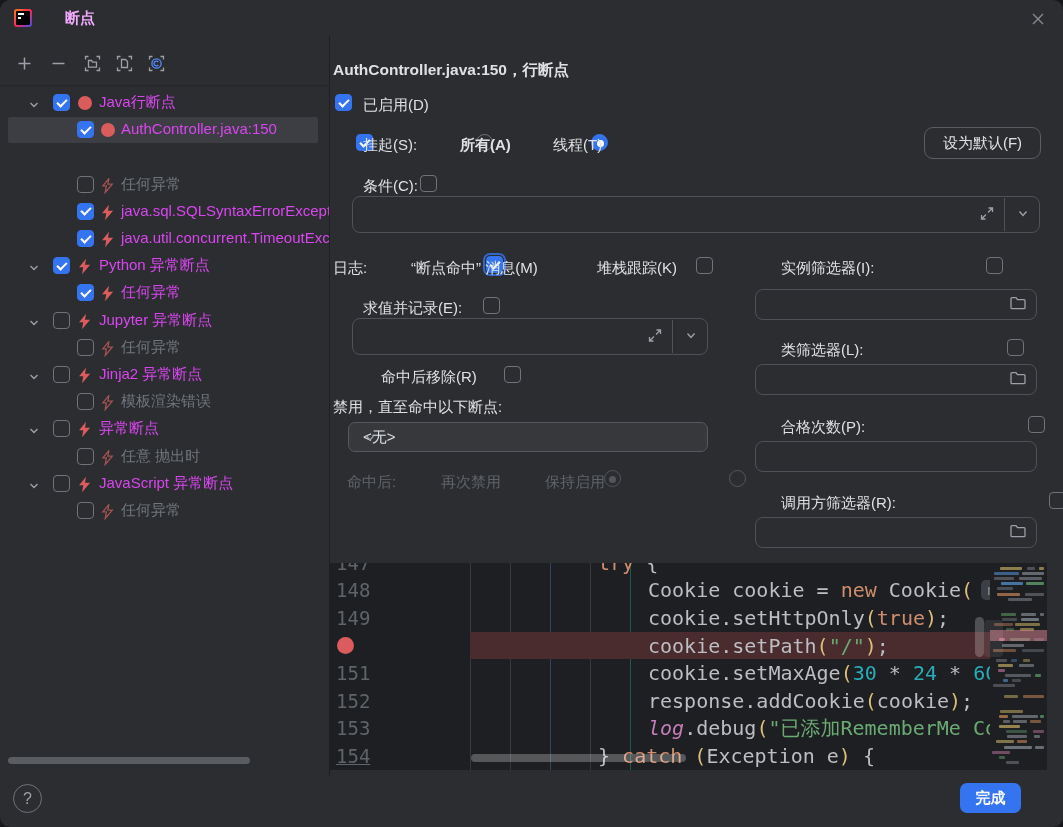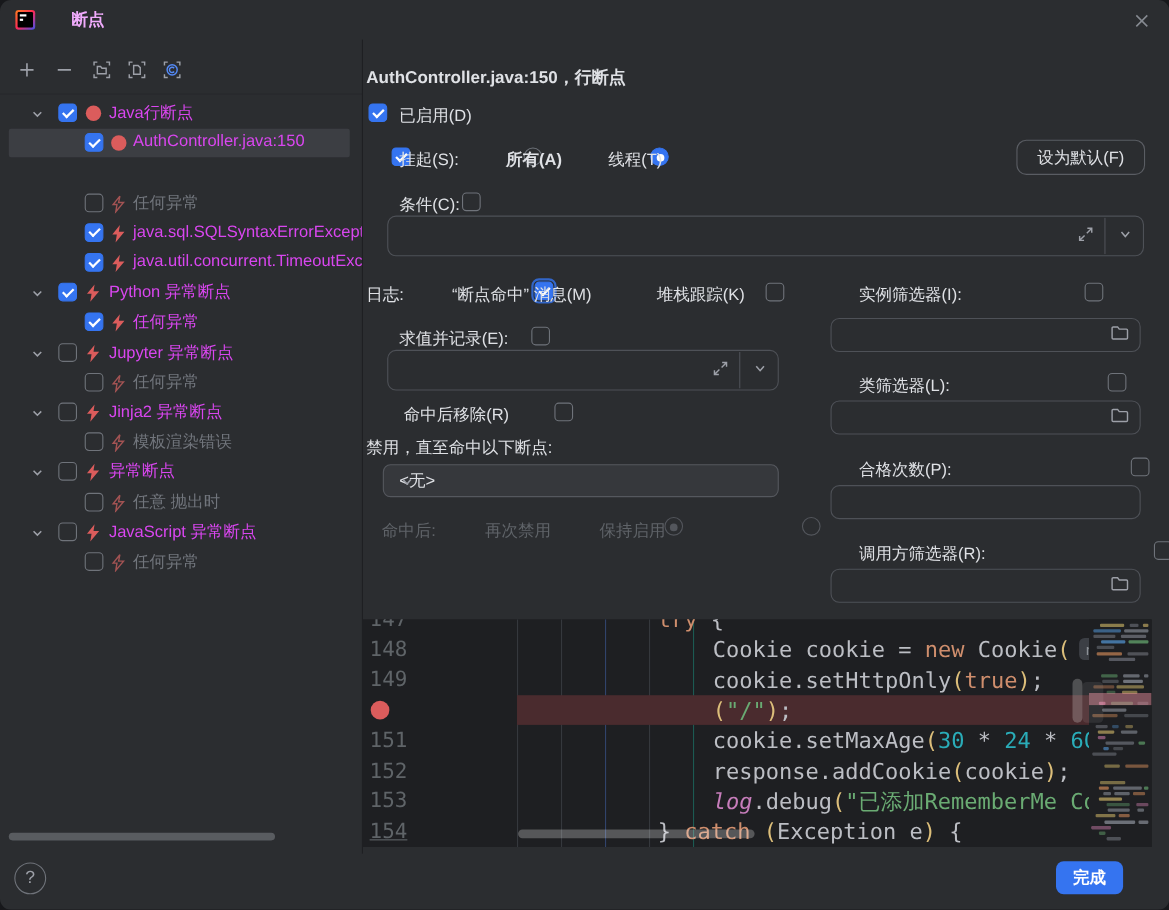--- a/index.html
+++ b/index.html
@@ -237,21 +237,21 @@
     </span>
     <span class="vdiv"></span>
     <span class="chev">
       <svg width="14" height="14" viewBox="0 0 14 14">
           <polyline points="3.5,5 7,9 10.5,5" stroke="#9DA0A8" stroke-width="1.4" fill="none"></polyline>
         </svg>
     </span>
   </div>
 
   <span class="cb abs" style="left:335px;top:366px"></span>
-  <div class="lbl" style="left:367px;top:368px">命中后移除(R)</div>
+  <div class="lbl" style="left:381px;top:368px">命中后移除(R)</div>
 
   <div class="lbl" style="left:333px;top:398px">禁用，直至命中以下断点:</div>
   <div id="combo">
     <span>&lt;无&gt;</span>
     <span class="chev">
       <svg width="14" height="14" viewBox="0 0 14 14">
           <polyline points="3.5,5 7,9 10.5,5" stroke="#9DA0A8" stroke-width="1.4" fill="none"></polyline>
         </svg>
     </span>
   </div>
@@ -305,21 +305,21 @@
       <div class="guide" style="left: 260px; background: rgb(53, 56, 61);"></div>
       <div class="guide" style="left: 300px; background: rgb(28, 90, 82);"></div>
       <span class="gnum" style="top: -14px;">147</span>
       <div class="cline" style="top: -14px; left: 268px;"><span class="tk-kw">try</span><span class="tk-pl"> {</span></div>
       <span class="gnum" style="top: 13.6px;">148</span>
       <div class="cline" style="top: 13.6px; left: 318px;"><span class="tk-pl">Cookie cookie = </span><span class="tk-kw">new</span><span class="tk-pl"> Cookie</span><span class="tk-br">(</span><span class="inlay">nam</span></div>
       <span class="gnum" style="top: 41.2px;">149</span>
       <div class="cline" style="top: 41.2px; left: 318px;"><span class="tk-pl">cookie.setHttpOnly</span><span class="tk-br">(</span><span class="tk-kw">true</span><span class="tk-br">)</span><span class="tk-pl">;</span></div>
       <div id="linehl" style="top: 68.8px;"></div>
       <div id="bpdot" style="top: 73.8px;"></div>
-      <div class="cline" style="top: 68.8px; left: 318px;"><span class="tk-br">(</span><span class="tk-str">"/"</span><span class="tk-br">)</span><span class="tk-pl">;</span></div>
+      <div class="cline" style="top: 68.8px; left: 318px;"><span class="tk-pl">cookie.setPath</span><span class="tk-br">(</span><span class="tk-str">"/"</span><span class="tk-br">)</span><span class="tk-pl">;</span></div>
       <span class="gnum" style="top: 96.4px;">151</span>
       <div class="cline" style="top: 96.4px; left: 318px;"><span class="tk-pl">cookie.setMaxAge</span><span class="tk-br">(</span><span class="tk-num">30</span><span class="tk-pl"> * </span><span class="tk-num">24</span><span class="tk-pl"> * </span><span class="tk-num">60</span><span class="tk-pl"> *</span></div>
       <span class="gnum" style="top: 124px;">152</span>
       <div class="cline" style="top: 124px; left: 318px;"><span class="tk-pl">response.addCookie</span><span class="tk-br">(</span><span class="tk-pl">cookie</span><span class="tk-br">)</span><span class="tk-pl">;</span></div>
       <span class="gnum" style="top: 151.6px;">153</span>
       <div class="cline" style="top: 151.6px; left: 318px;"><span class="tk-field">log</span><span class="tk-pl">.debug</span><span class="tk-br">(</span><span class="tk-str">"已添加RememberMe Cook</span></div>
       <span class="gnum" style="top: 179.2px; text-decoration: underline;">154</span>
       <div class="cline" style="top: 179.2px; left: 268px;"><span class="tk-pl">} </span><span class="tk-kw">catch</span><span class="tk-pl"> </span><span class="tk-br">(</span><span class="tk-pl">Exception e</span><span class="tk-br">)</span><span class="tk-pl"> {</span></div>
       <div id="minimap">
         <div class="mbar" style="left: 10.3171px; top: 4px; width: 21.7692px; background: rgb(185, 163, 95); opacity: 0.71;"></div>

